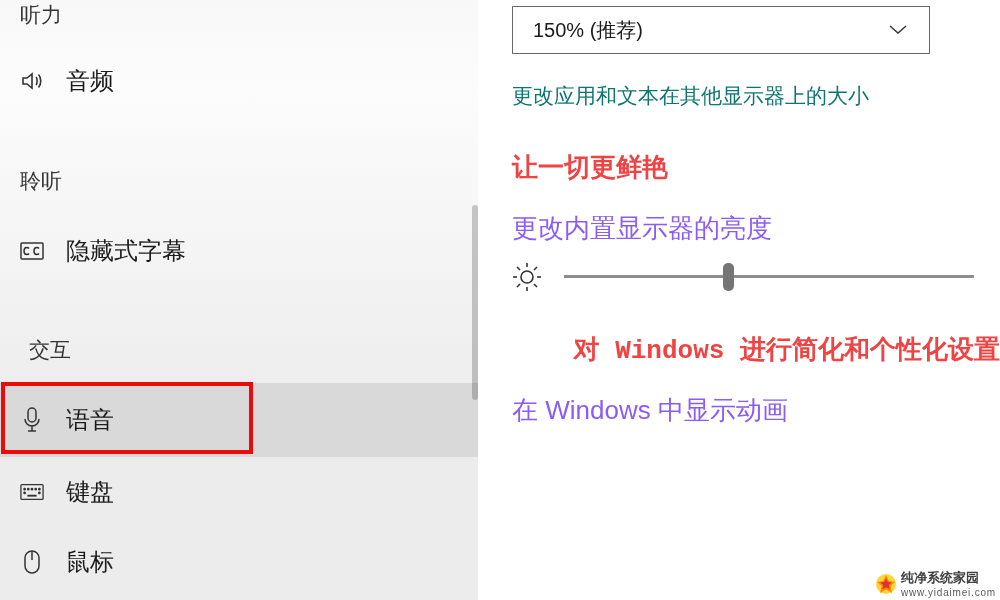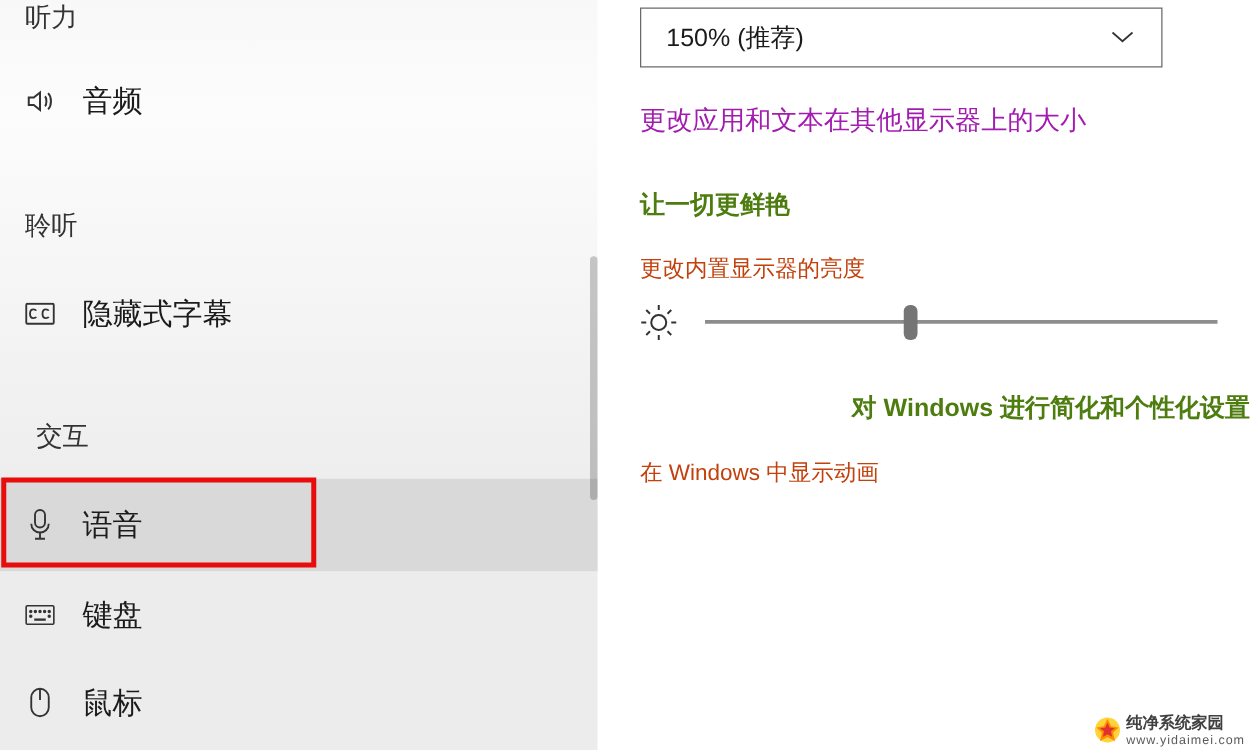--- a/index.html
+++ b/index.html
@@ -93,33 +93,34 @@
     align-items: center;
     justify-content: space-between;
     padding: 0 22px 0 20px;
     font-size: 20px;
     color: #1b1b1b;
     box-sizing: border-box;
     margin-bottom: 28px;
   }
   .link {
     font-size: 21px;
-    color: #a21caf;
+    color: #0f766e;
     margin-bottom: 32px;
     cursor: default;
   }
   .h2 {
-    font-size: 20px;
+    font-size: 26px;
     font-weight: 600;
-    color: #4d7c0f;
+    color: #ef4444;
     margin: 40px 0 26px 0;
+    font-family: Liberation Mono, monospace;
   }
   .label-dark {
-    font-size: 18px;
-    color: #c2410c;
+    font-size: 26px;
+    color: #8b5cf6;
     margin-bottom: 16px;
   }
   .brightness-row {
     display: flex;
     align-items: center;
     margin-bottom: 24px;
   }
   .brightness-row .sun {
     margin-right: 22px;
   }

